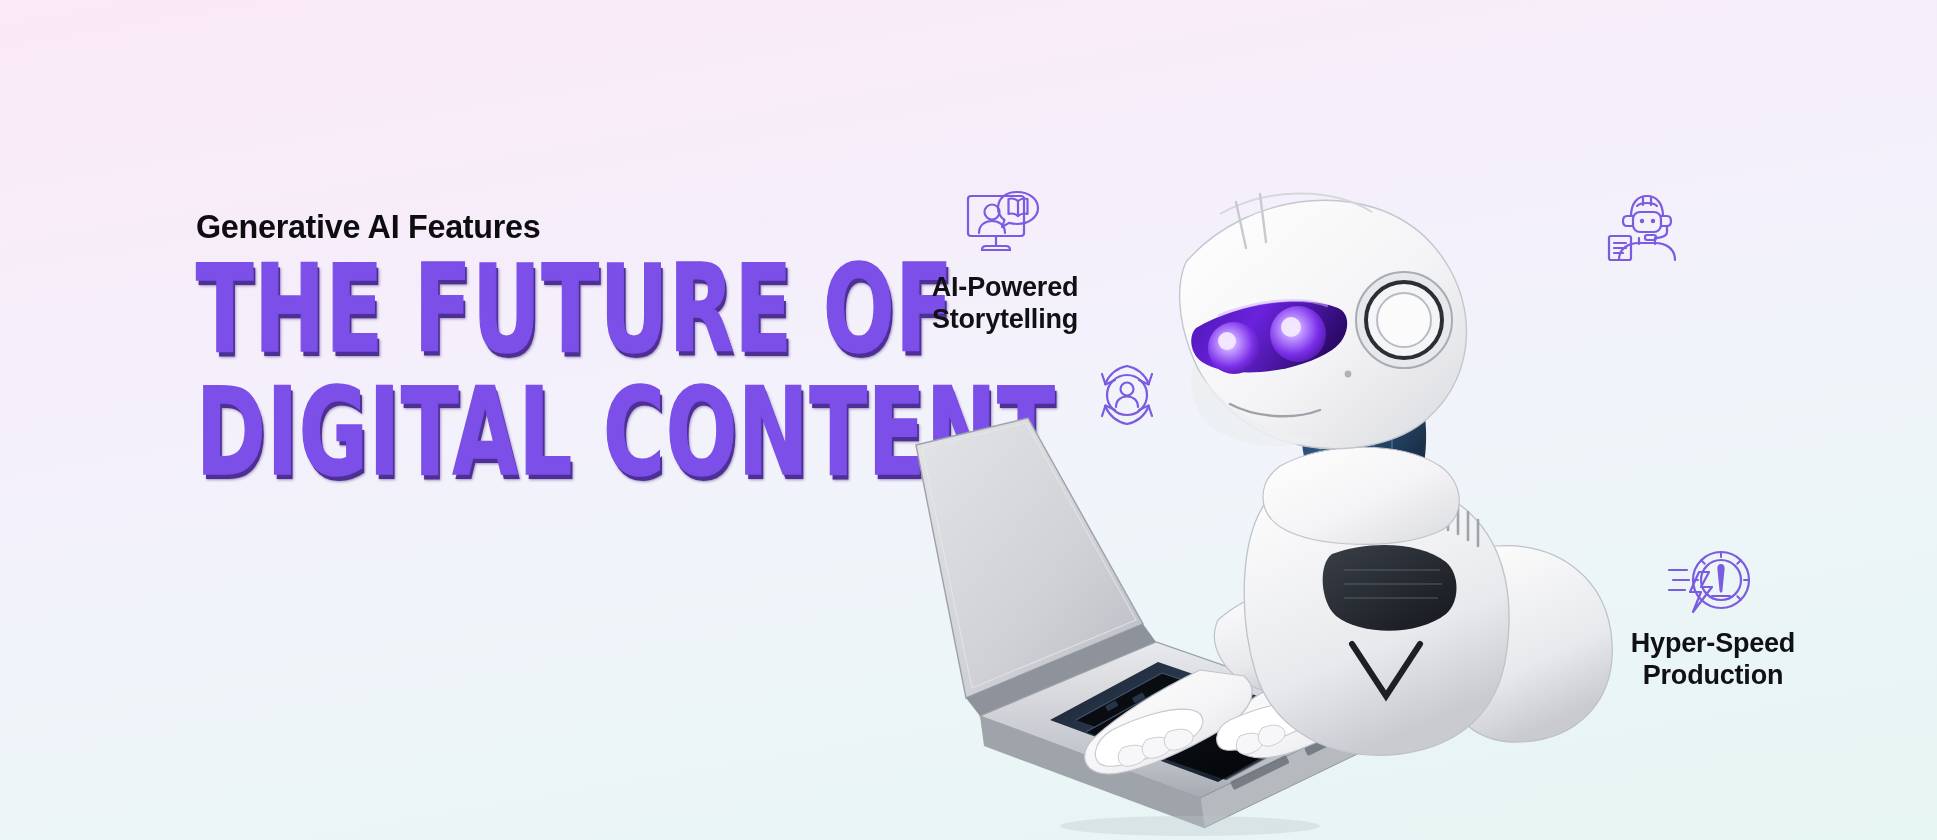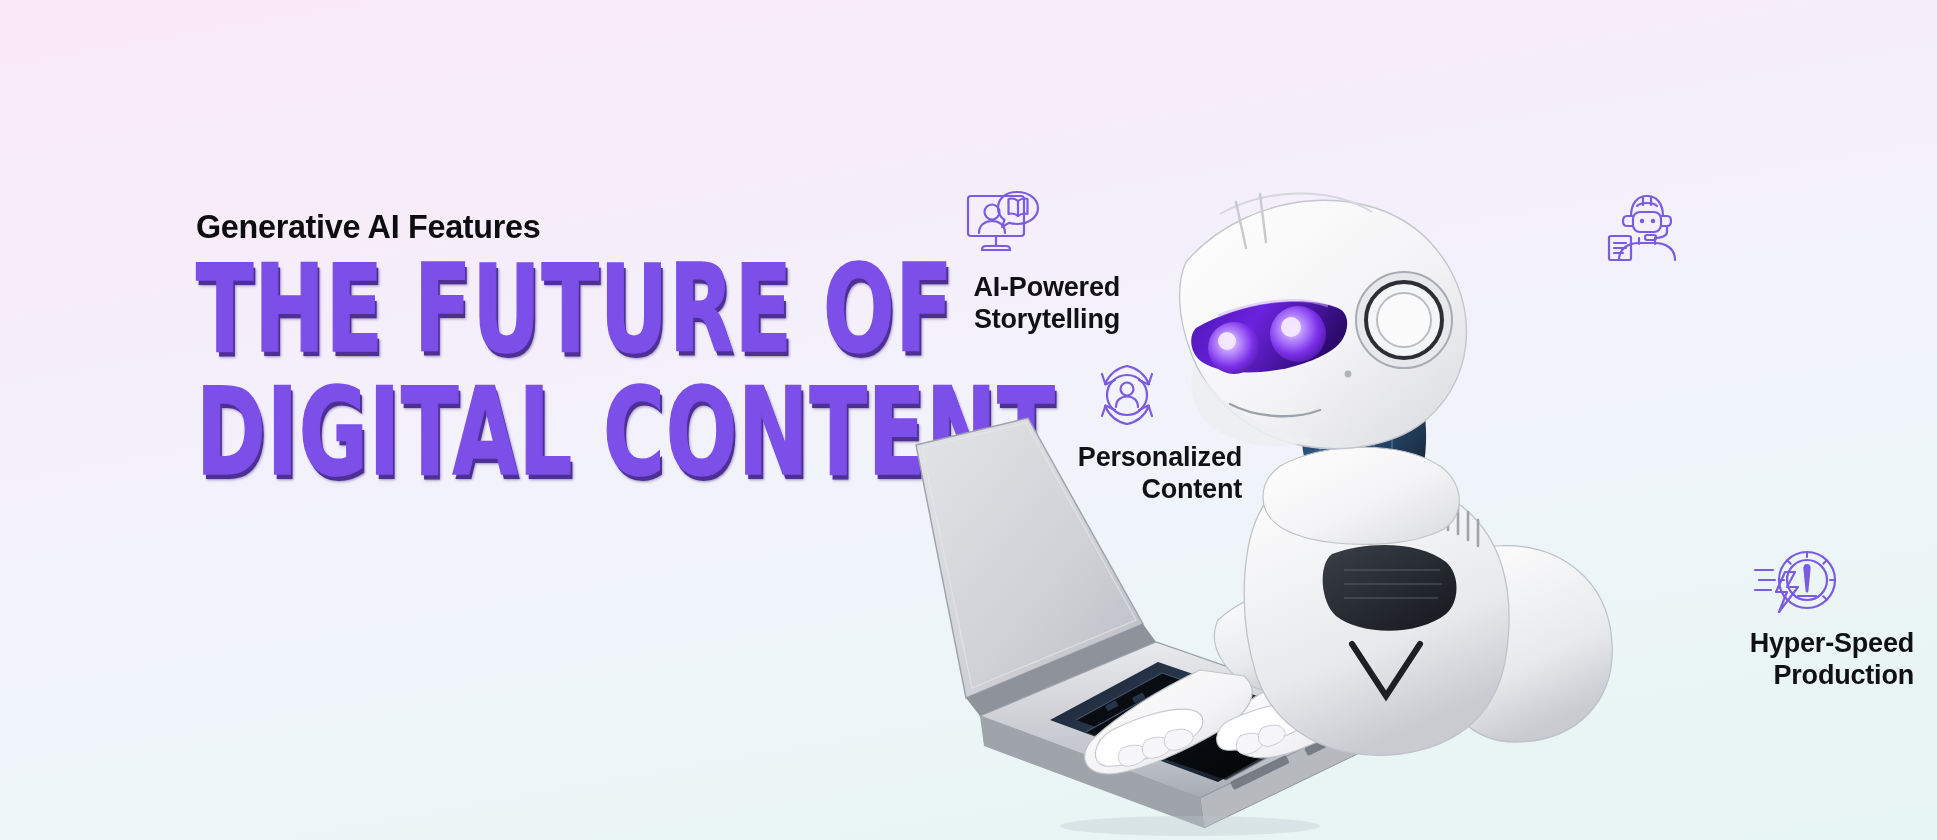--- a/index.html
+++ b/index.html
@@ -89,27 +89,26 @@
   }
 
   .feature .feature-label {
     font-size:27px;
     font-weight:600;
     line-height:1.17;
     color:#101015;
     letter-spacing:-0.2px;
     margin-top:4px;
     white-space:pre-line;
-    text-align:right;
   }
 
   #feat-0 { left:890px;  top:182px; }
   #feat-1 { left:1012px; top:352px; }
   #feat-2 { left:1530px; top:186px; }
-  #feat-3 { left:1684px; top:538px; }
+  #feat-3 { left:1598px; top:538px; }
 
   
   .artwork {
     position:absolute;
     left:900px;
     top:150px;
     width:760px;
     height:690px;
     pointer-events:none;
   }
@@ -345,22 +344,20 @@
         <path d="M18 28 C22 19 30 12 40 10"></path>
         <path d="M62 28 C58 19 50 12 40 10"></path>
         <path d="M18 50 C22 59 30 66 40 68"></path>
         <path d="M62 50 C58 59 50 66 40 68"></path>
         <path d="M15 18 L18.5 28.5 L28 24"></path>
         <path d="M65 18 L61.5 28.5 L52 24"></path>
         <path d="M15 60 L18.5 49.5 L28 54"></path>
         <path d="M65 60 L61.5 49.5 L52 54"></path>
       </svg>
     </div>
-    <div class="feature-label">Personalized
-Content</div>
   </div>
 
   <div class="feature" id="feat-2">
     <div class="icon-wrap">
       <svg width="84" height="78" viewBox="0 0 84 78" fill="none" stroke="#7B5BE0" stroke-width="2.2" stroke-linecap="round" stroke-linejoin="round">
         <path d="M28 26 C28 14 34 6 44 6 C54 6 60 14 60 26"></path>
         <path d="M34 16 C38 12 50 12 54 16"></path>
         <path d="M40 8 L40 15 M48 8 L48 15"></path>
         <rect x="30" y="22" width="28" height="20" rx="7"></rect>
         <circle cx="39" cy="31" r="2.2" fill="#7B5BE0" stroke="none"></circle>

